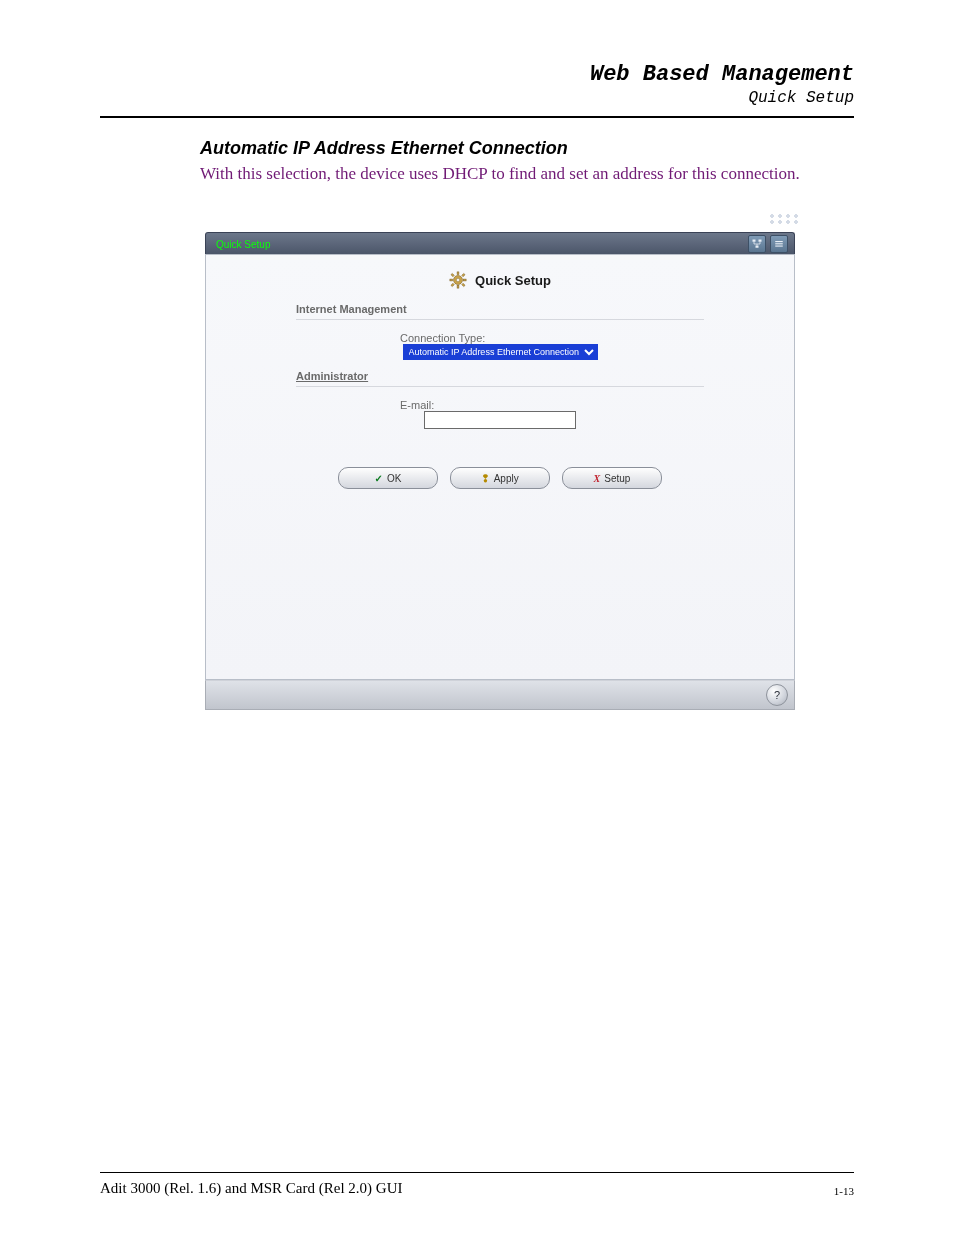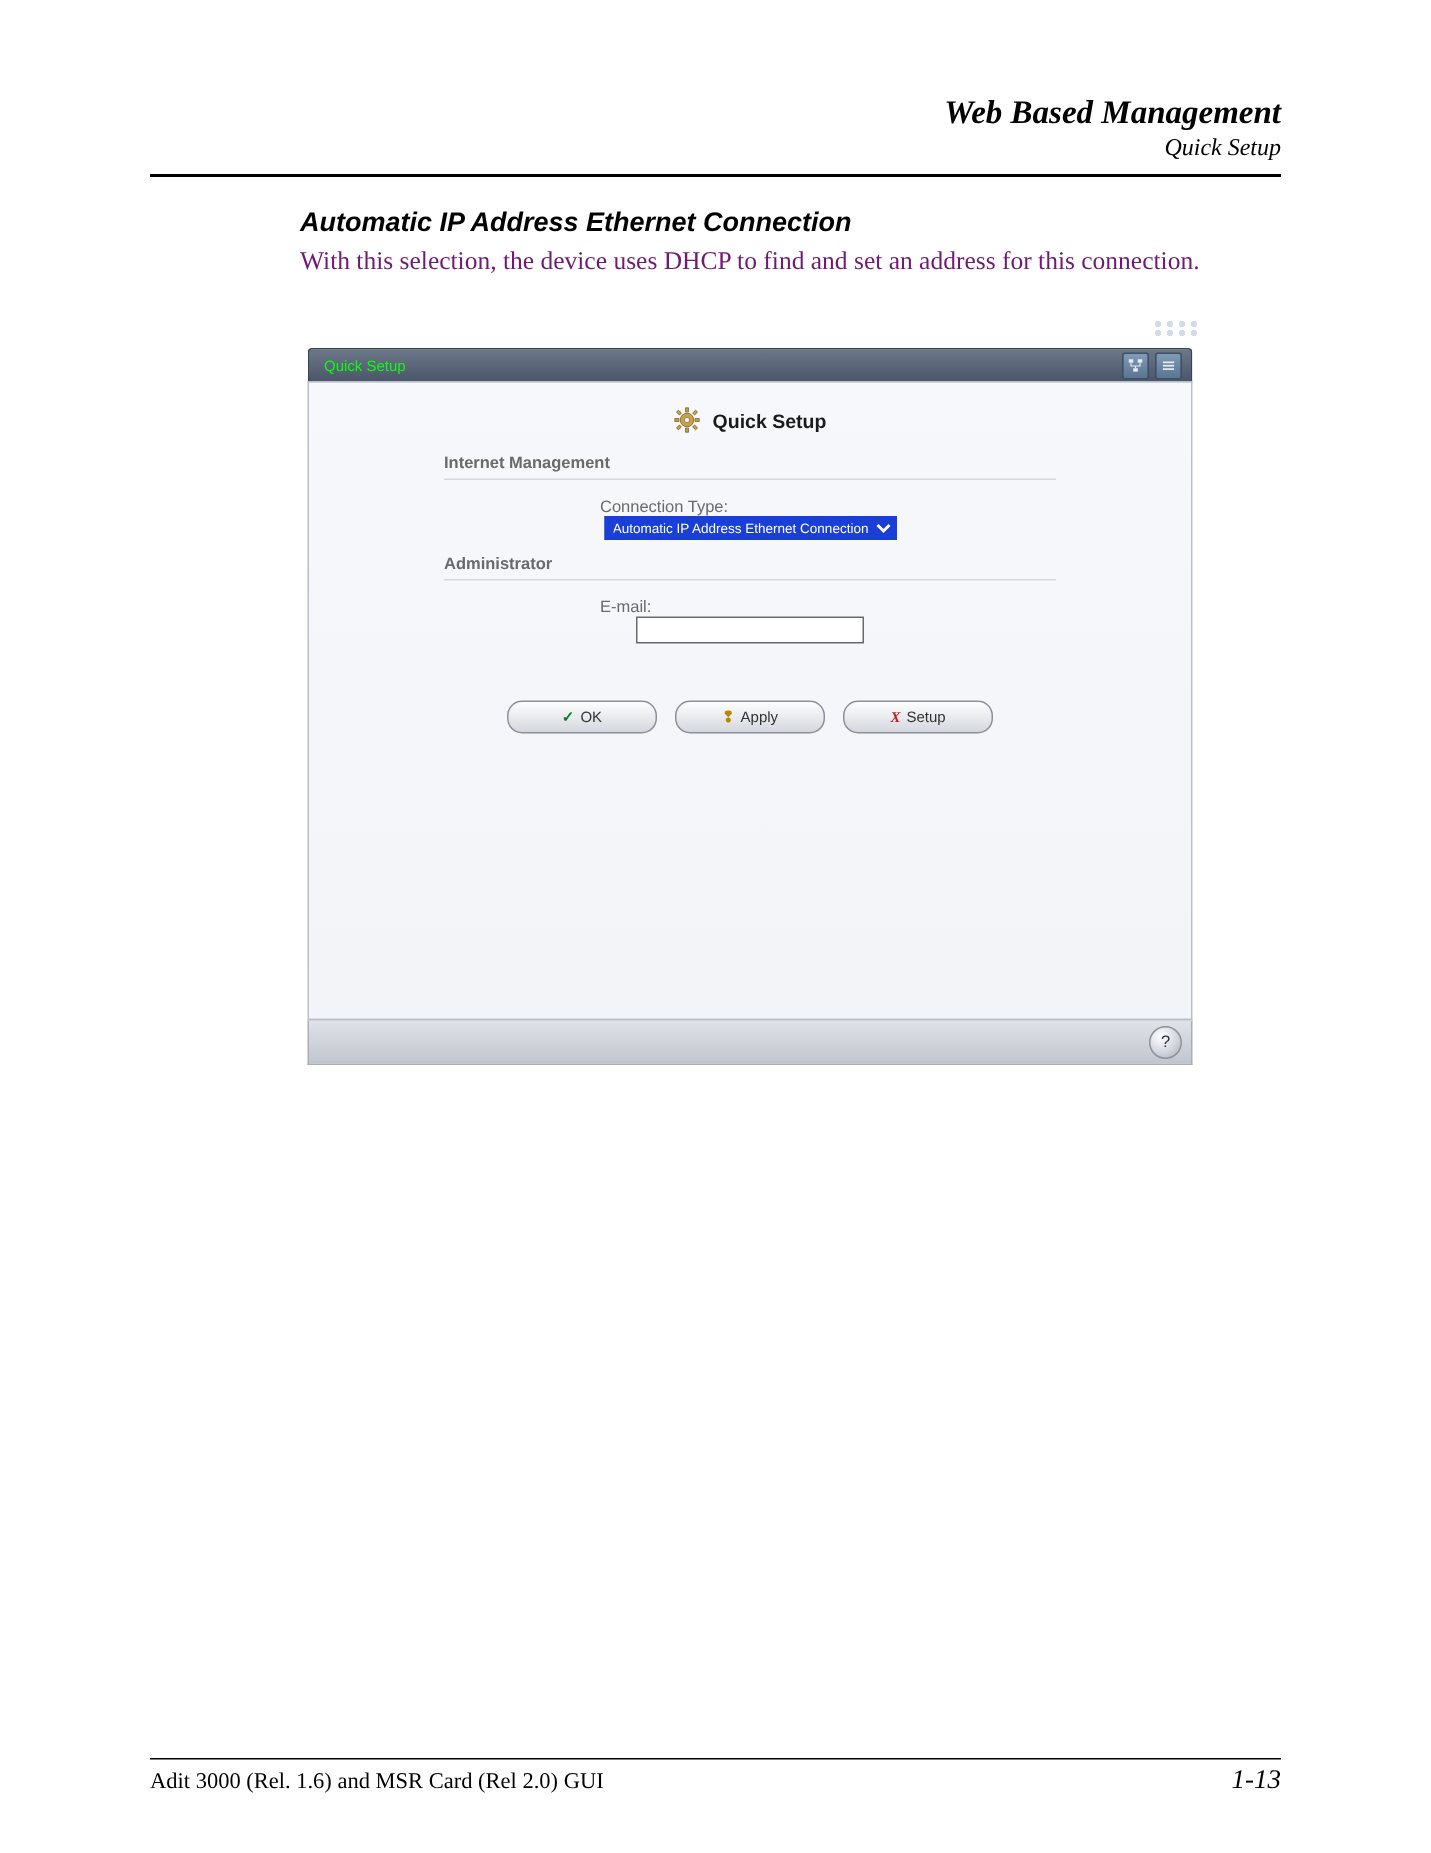--- a/index.html
+++ b/index.html
@@ -14,20 +14,21 @@
   .page {
     position: relative;
     width: 954px;
     height: 1235px;
   }
   .header-block {
     position: absolute;
     top: 62px;
     right: 100px;
     text-align: right;
+    font-family: Liberation Mono, monospace;
   }
   .header-title {
     font-weight: bold;
     font-style: italic;
     font-size: 22px;
   }
   .header-sub {
     font-style: italic;
     font-size: 16px;
     margin-top: 2px;
@@ -259,22 +260,21 @@
   .footer-left {
     position: absolute;
     left: 100px;
     bottom: 38px;
     font-size: 15px;
   }
   .footer-right {
     position: absolute;
     right: 100px;
     bottom: 38px;
-    font-style: italic;
-    font-size: 18px;
+    font-size: 11px;
   }
 </style>
 </head>
 <body>
 
 <div class="page">
 
   <div class="header-block">
     <div class="header-title">Web Based Management</div>
     <div class="header-sub">Quick Setup</div>
@@ -334,21 +334,21 @@
         <hr class="hr-faint">
         <div class="row">
           <span class="key">Connection Type:</span>
           <span class="val">
             <select class="conn-select">
               <option selected="">Automatic IP Address Ethernet Connection</option>
             </select>
           </span>
         </div>
 
-        <div class="group-label" style="">Administrator</div>
+        <div class="group-label" style="text-decoration:underline;">Administrator</div>
         <hr class="hr-faint">
         <div class="row">
           <span class="key">E-mail:</span>
           <span class="val">
             <input class="text-input" type="text" value="" style="">
           </span>
         </div>
 
         <div class="button-row">
           <span class="pill-btn">

